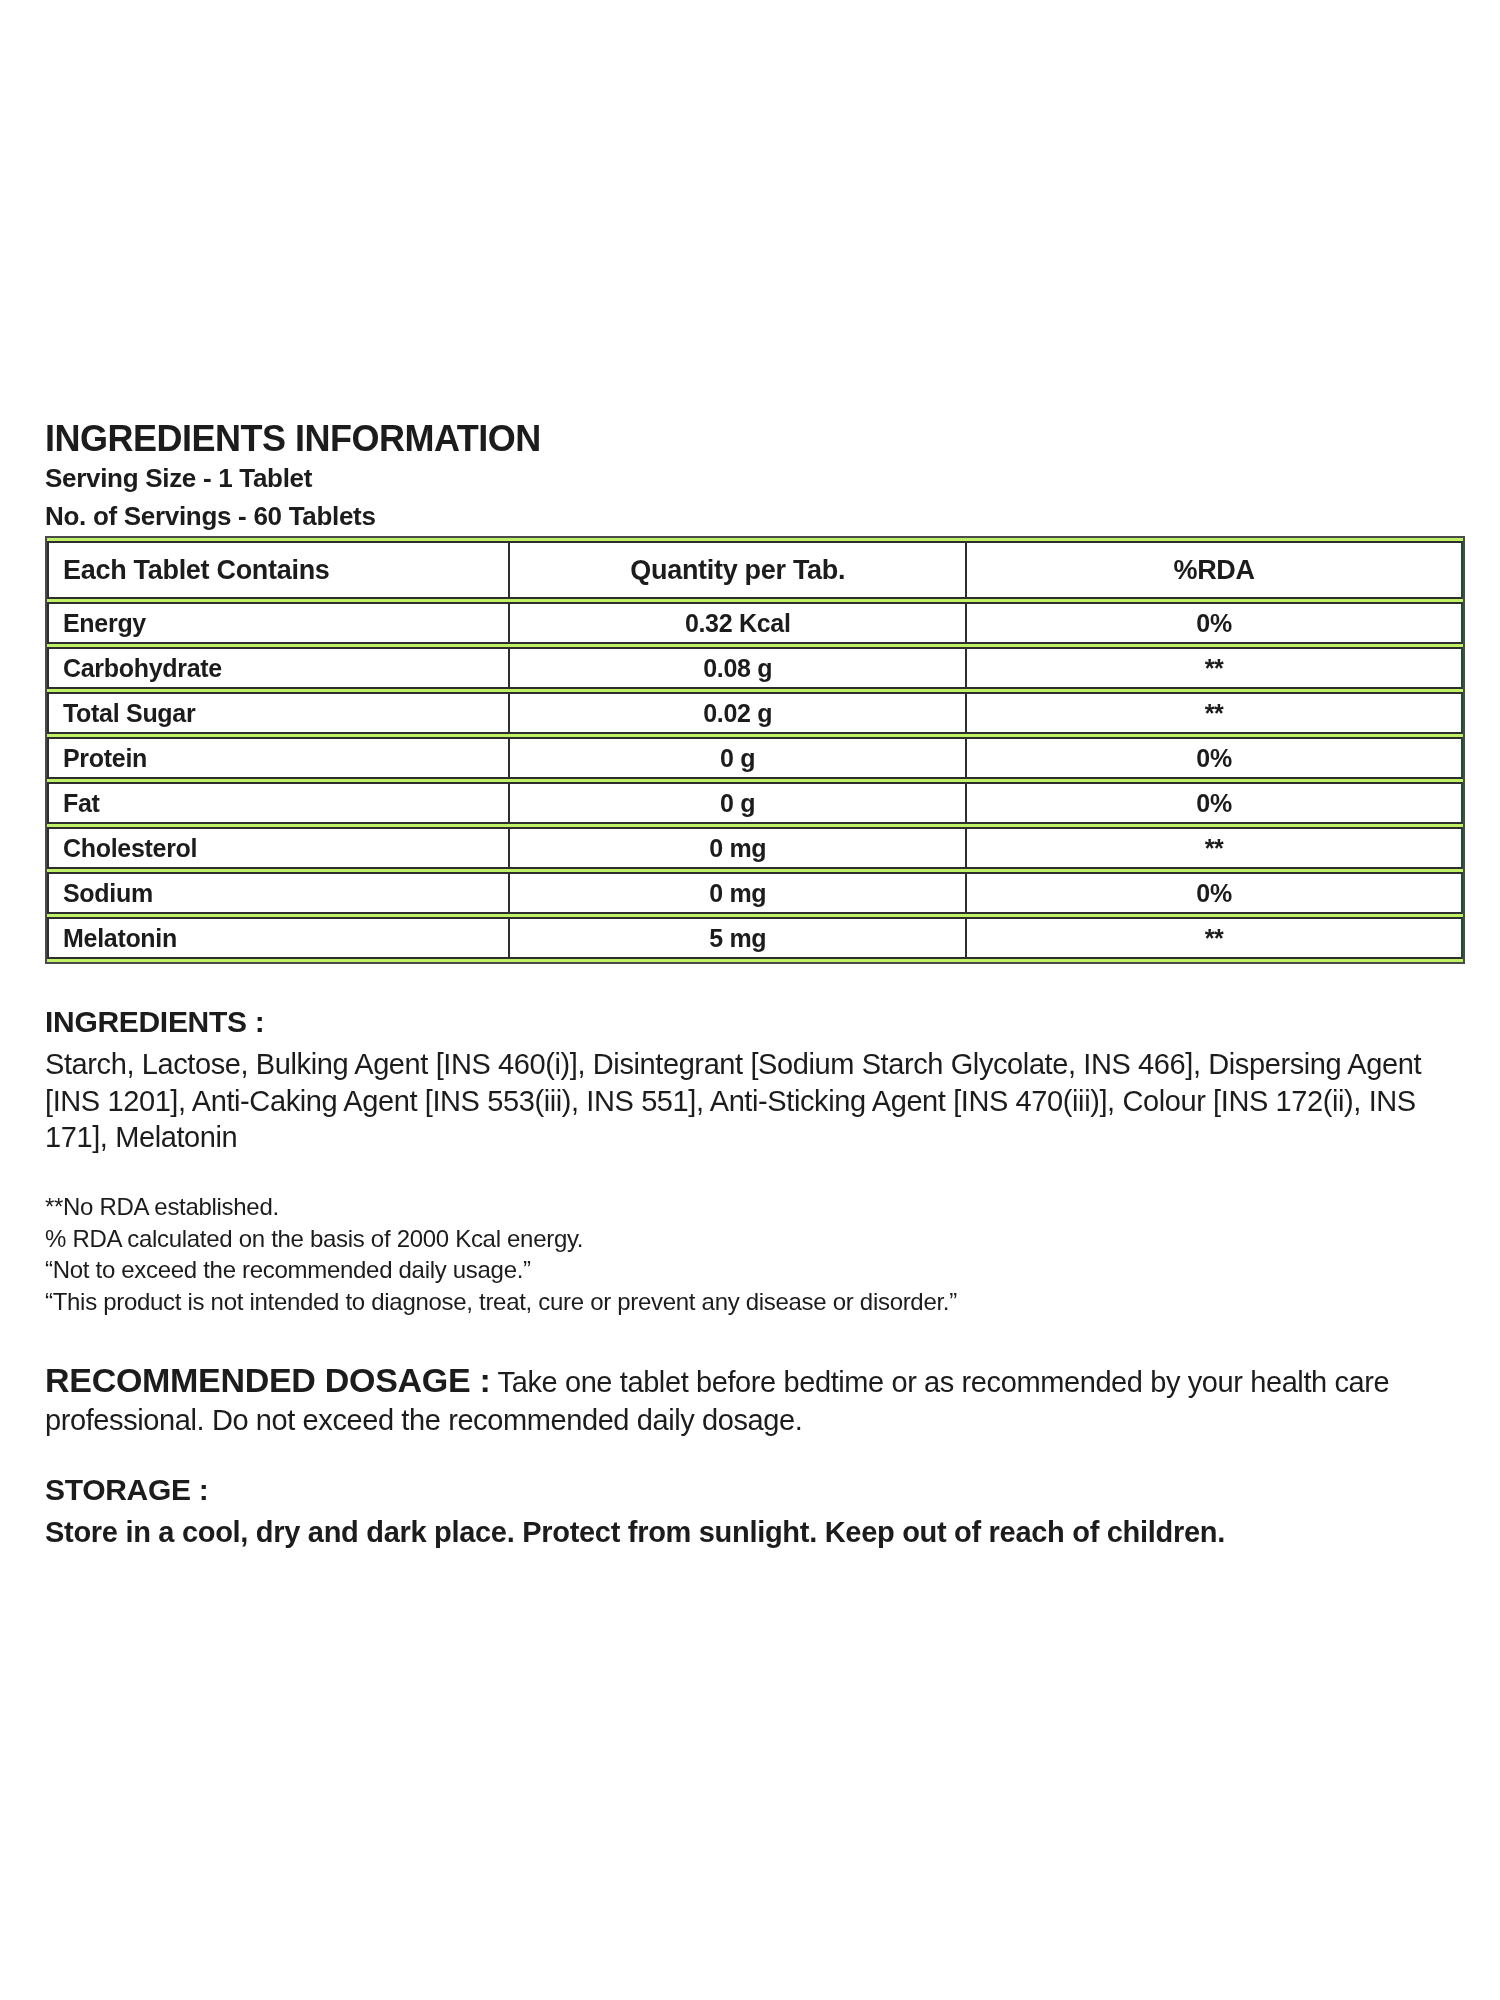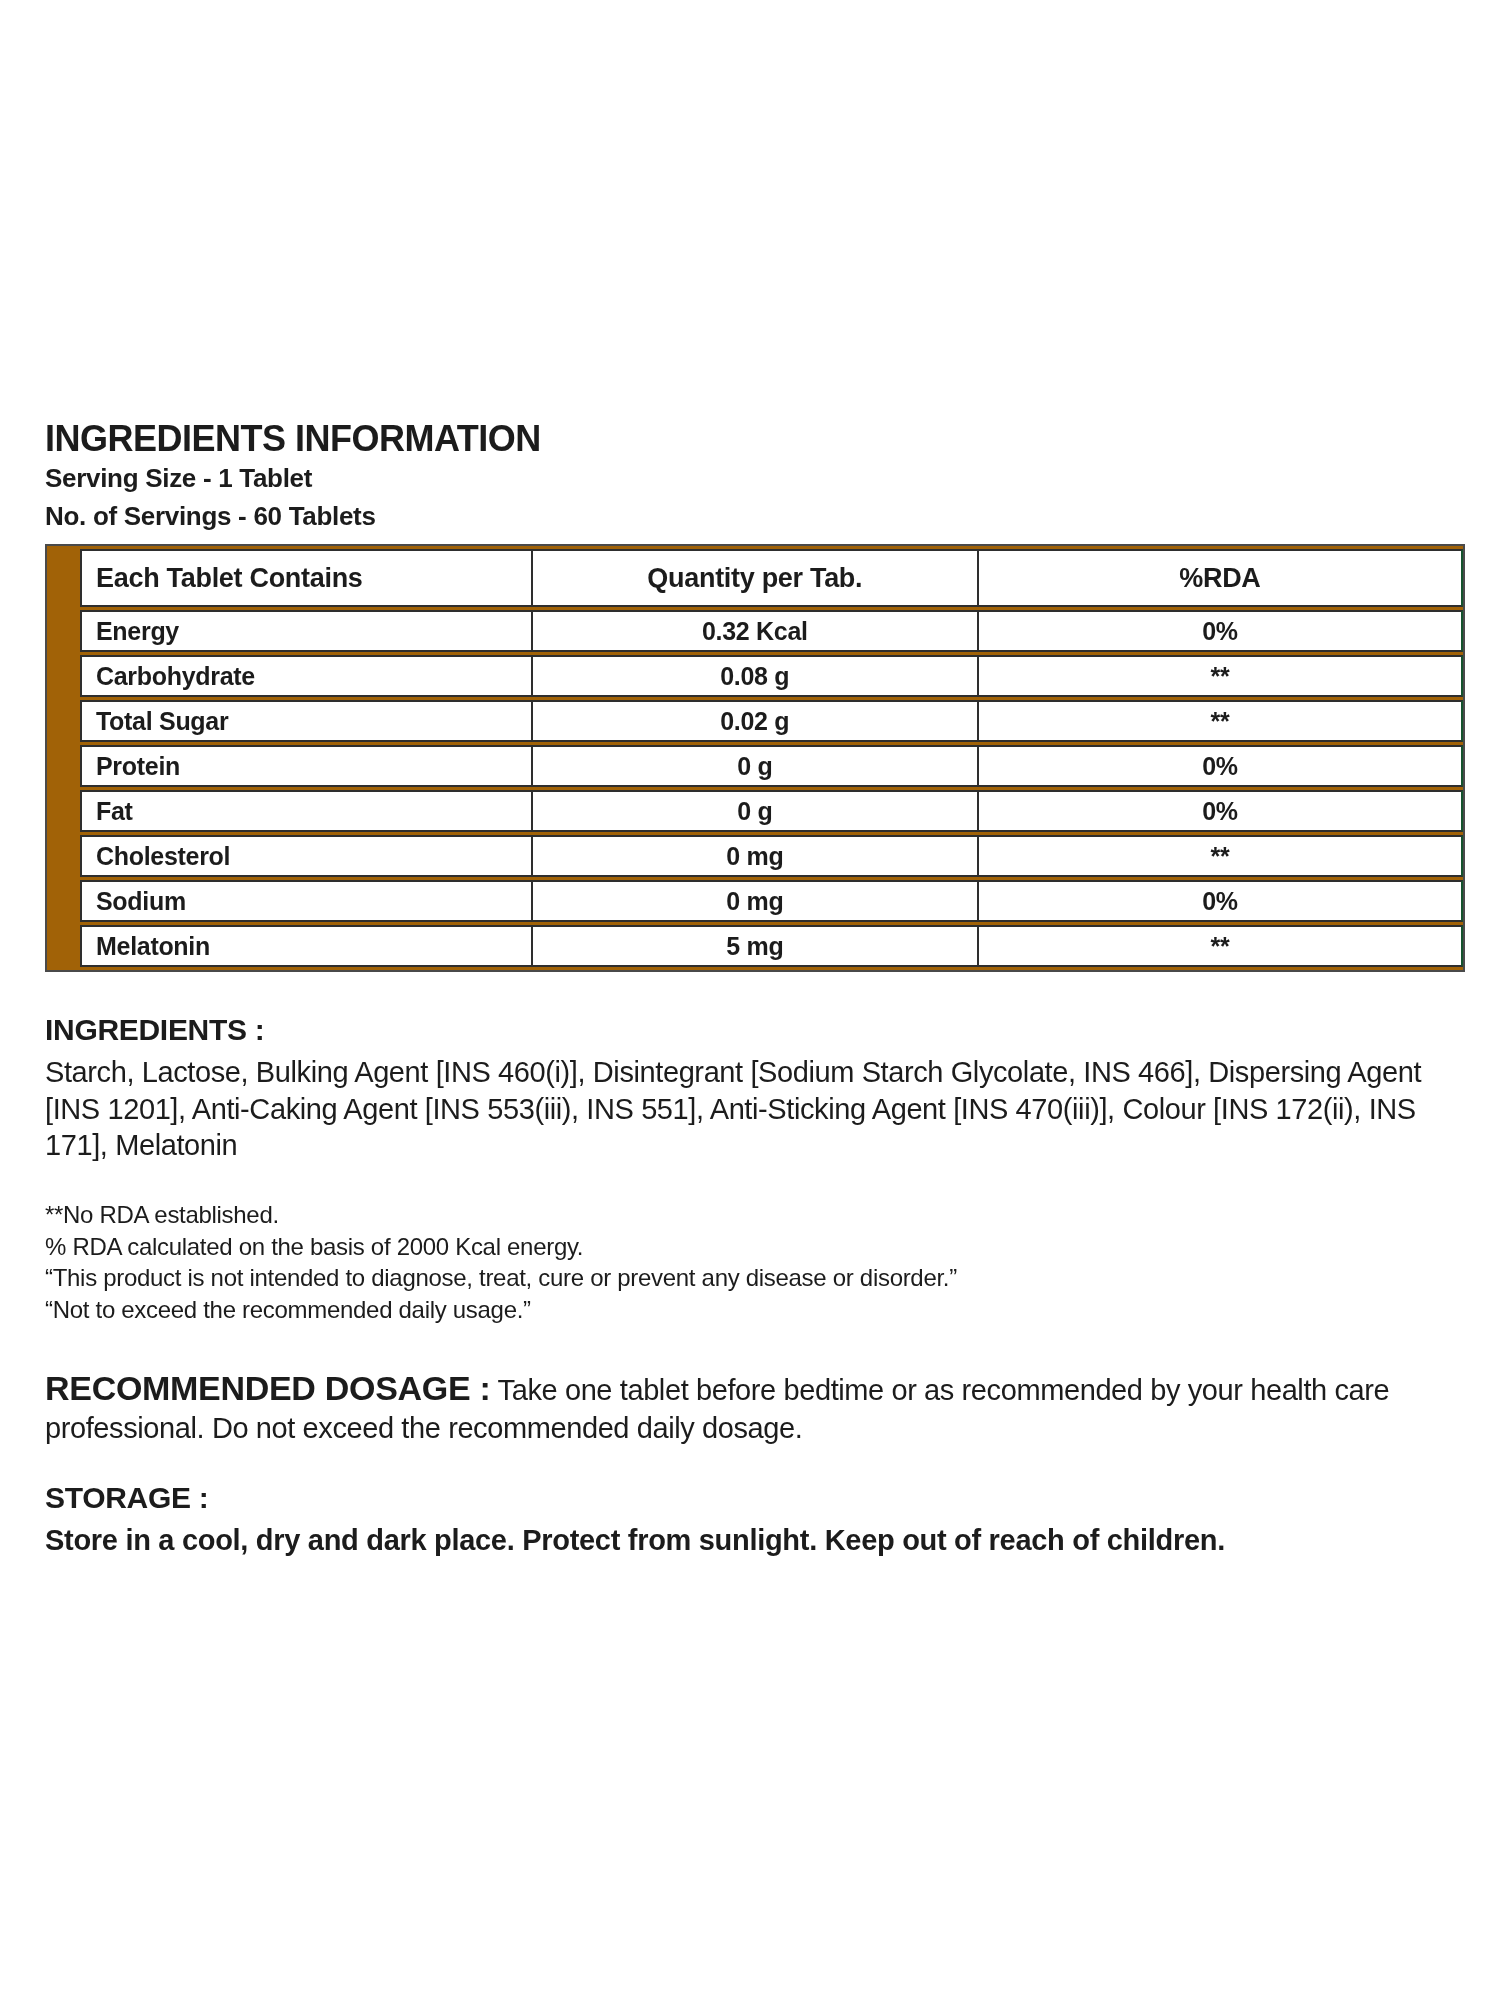--- a/index.html
+++ b/index.html
@@ -31,24 +31,23 @@
   .serving-line {
     font-size: 26px;
     font-weight: bold;
     letter-spacing: -0.3px;
     line-height: 1.3;
     margin-top: 4px;
   }
   .serving-line:first-of-type { margin-top: 8px; }
   
   .table-wrap {
-    margin-top: 11px;
+    margin-top: 3px;
     border: 2px solid #4a4a4a;
-    background: #a16207;
-    padding-left: 33px;
+    background: #bef264;
   }
   table.nutri {
     width: 100%;
     border-collapse: separate;
     border-spacing: 0 3px;
     table-layout: fixed;
   }
   table.nutri th, table.nutri td {
     background: #ffffff;
     border-top: 2px solid #2e2e2e;
@@ -193,22 +192,22 @@
   </div>
 
   <div class="ingredients">
     <div class="sec-heading">INGREDIENTS :</div>
     <div class="body-text">Starch, Lactose, Bulking Agent [INS 460(i)], Disintegrant [Sodium Starch Glycolate, INS 466], Dispersing Agent [INS 1201], Anti-Caking Agent [INS 553(iii), INS 551], Anti-Sticking Agent [INS 470(iii)], Colour [INS 172(ii), INS 171], Melatonin</div>
   </div>
 
   <div class="notes">
     <div class="note-line">**No RDA established.</div>
     <div class="note-line">% RDA calculated on the basis of 2000 Kcal energy.</div>
+    <div class="note-line">“Not to exceed the recommended daily usage.”</div>
     <div class="note-line">“This product is not intended to diagnose, treat, cure or prevent any disease or disorder.”</div>
-    <div class="note-line">“Not to exceed the recommended daily usage.”</div>
   </div>
 
   <div class="dosage">
     <p><span class="inline-heading">RECOMMENDED DOSAGE :</span><span class="body-inline"> Take one tablet before bedtime or as recommended by your health care professional. Do not exceed the recommended daily dosage.</span></p>
   </div>
 
   <div class="storage">
     <div class="sec-heading">STORAGE :</div>
     <div class="storage-text">Store in a cool, dry and dark place. Protect from sunlight. Keep out of reach of children.</div>
   </div>

